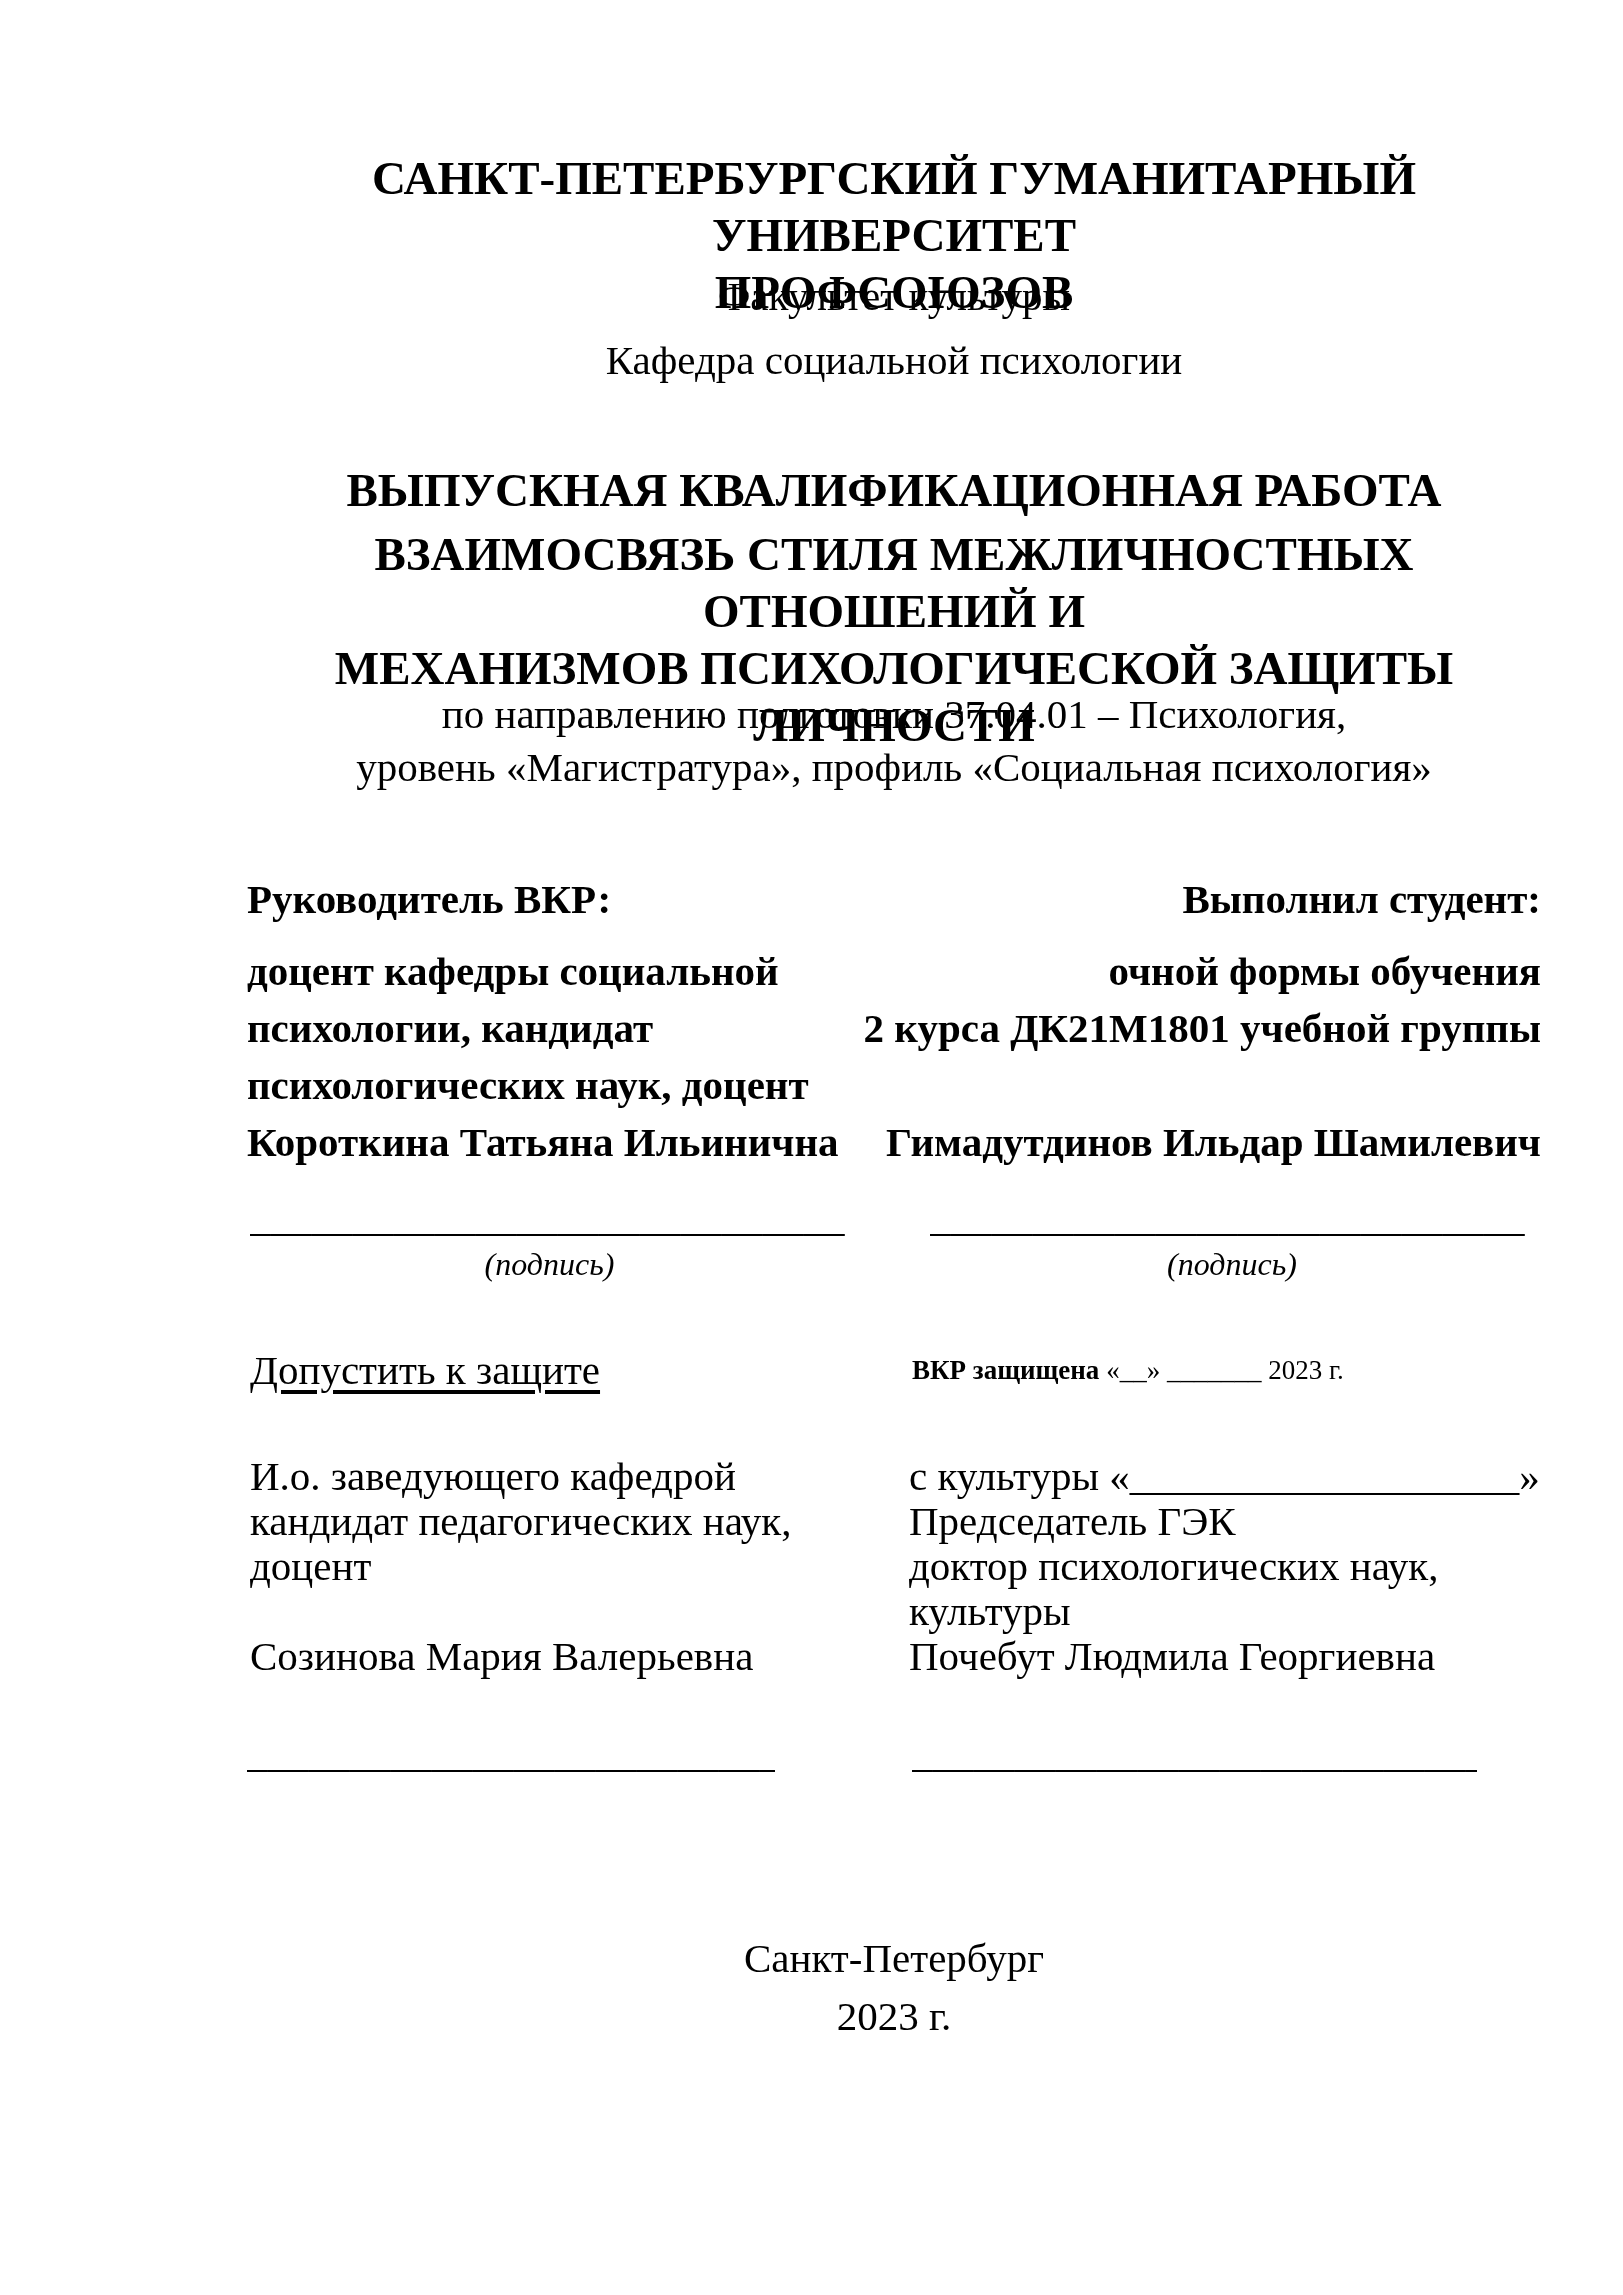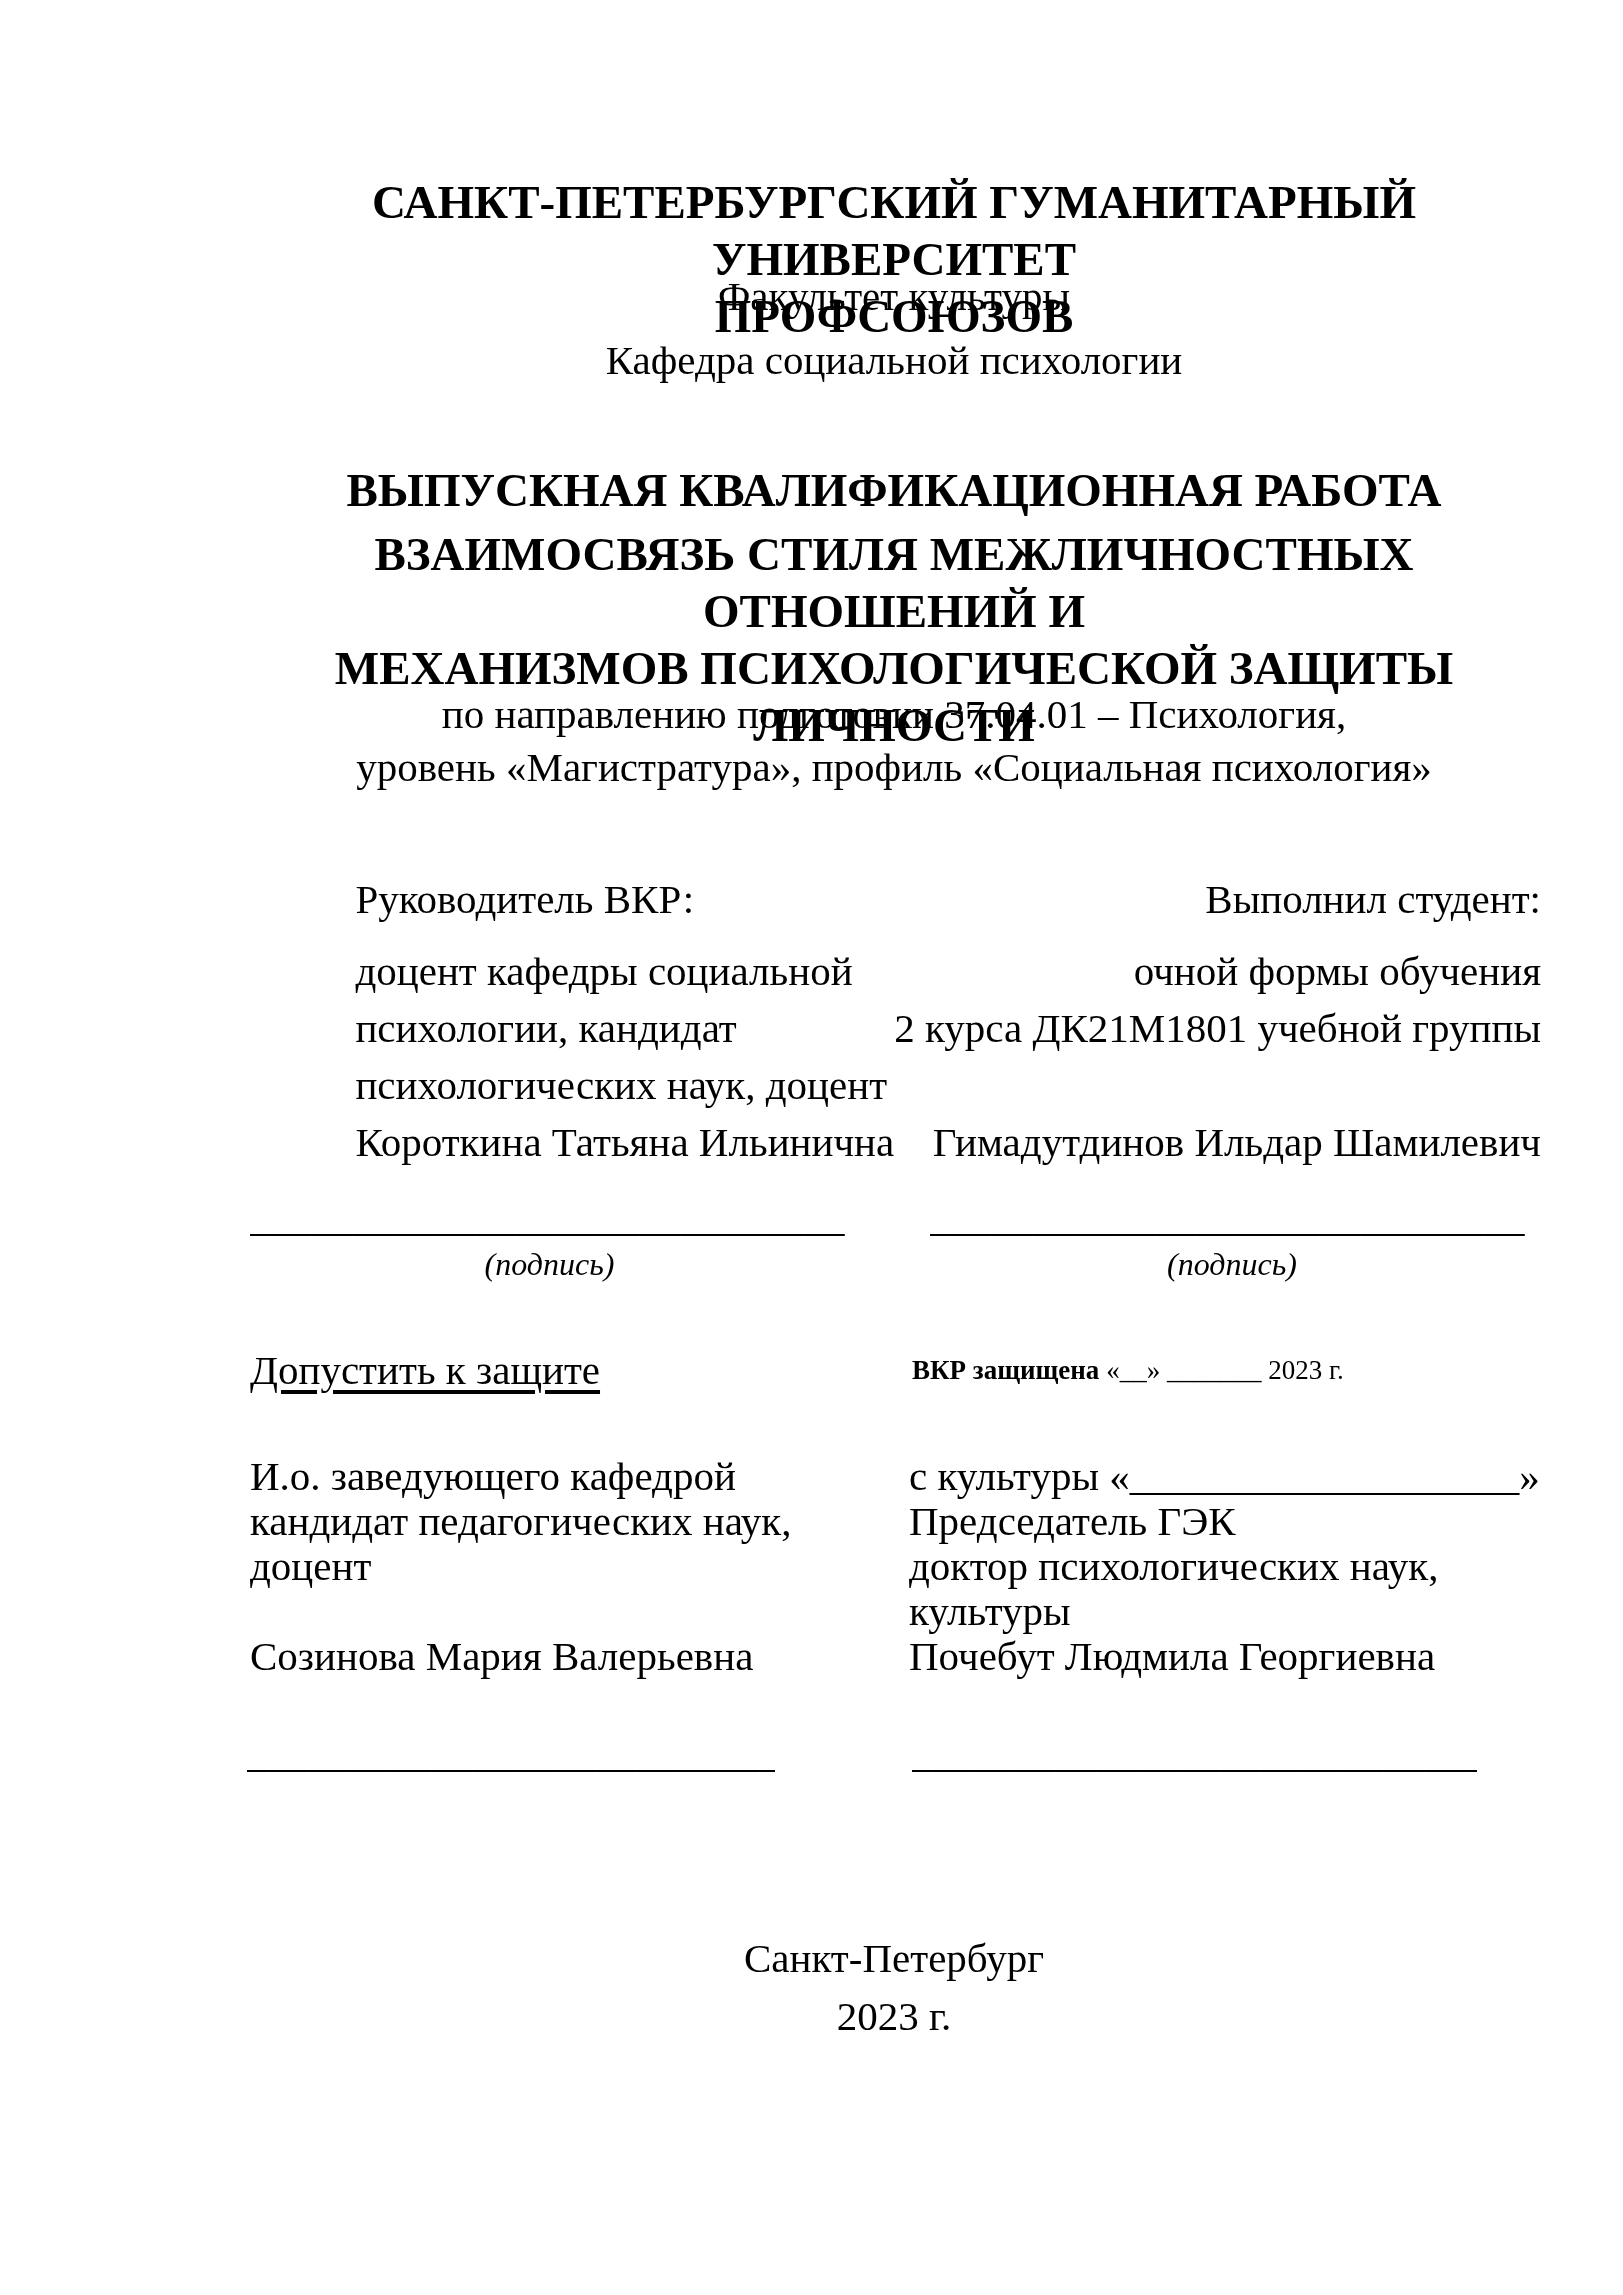--- a/index.html
+++ b/index.html
@@ -10,32 +10,33 @@
     height: 2295px;
     background: #ffffff;
     color: #000000;
     font-family: "Liberation Serif", "DejaVu Serif", serif;
     overflow: hidden;
   }
   .abs { position: absolute; }
   .centerband { left: 247px; right: 82px; text-align: center; }
 
   
-  .univ { top: 174px; font-size: 47px; line-height: 57px; font-weight: bold; }
+  .univ { top: 150px; font-size: 47px; line-height: 57px; font-weight: bold; }
   .faculty { top: 276px; font-size: 41px; line-height: 41px; }
   .department { top: 340px; font-size: 41px; line-height: 41px; }
   .worktype { top: 467px; font-size: 47px; line-height: 47px; font-weight: bold; }
   .thesis { top: 526px; font-size: 47px; line-height: 57px; font-weight: bold; }
   .program { top: 688px; font-size: 41px; line-height: 53px; }
 
   
   .cols {
     top: 871px; left: 247px; right: 82px;
-    display: flex; justify-content: flex-end;
+    display: flex; justify-content: space-between;
     font-size: 41px;
+    font-weight: bold;
   }
   .col { display: block; }
   .col-left { text-align: left; }
   .col-right { text-align: right; }
   .ln { height: 57px; line-height: 57px; white-space: nowrap; }
   .ln-first { height: 72px; }
 
   
   .sigblock { top: 1196px; text-align: center; font-size: 41px; }
   .sig-left { left: 250px; width: 599px; }

